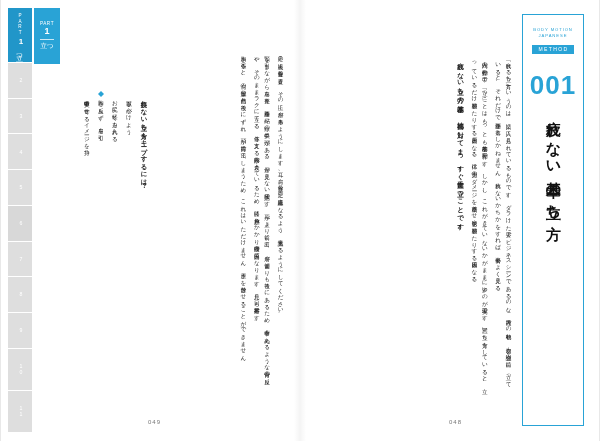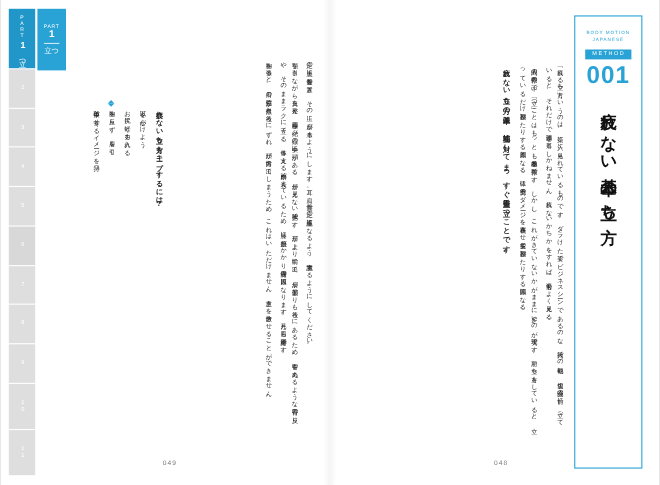--- a/index.html
+++ b/index.html
@@ -203,22 +203,22 @@
   .method-tag {
     margin-top: 5px;
     background: #29a3d6;
     color: #fff;
     font-size: 5px;
     letter-spacing: 1.4px;
     padding: 1.5px 5px 1.5px 6px;
     font-family: "Liberation Sans", sans-serif;
   }
   .method-num {
-    margin-top: 3px;
-    font-size: 22px;
+    margin-top: 18px;
+    font-size: 26px;
     font-weight: bold;
     color: #29a3d6;
     letter-spacing: 1px;
     font-family: "Liberation Sans", sans-serif;
     line-height: 1;
   }
   .method-title {
     margin-top: 12px;
     writing-mode: vertical-rl;
     text-orientation: upright;

